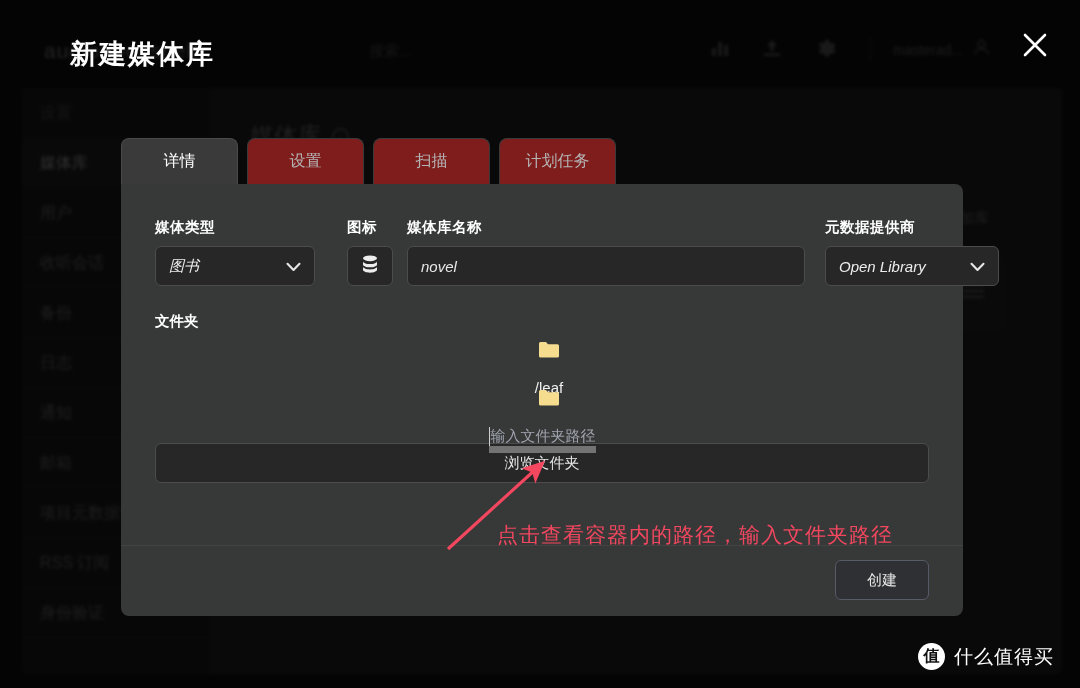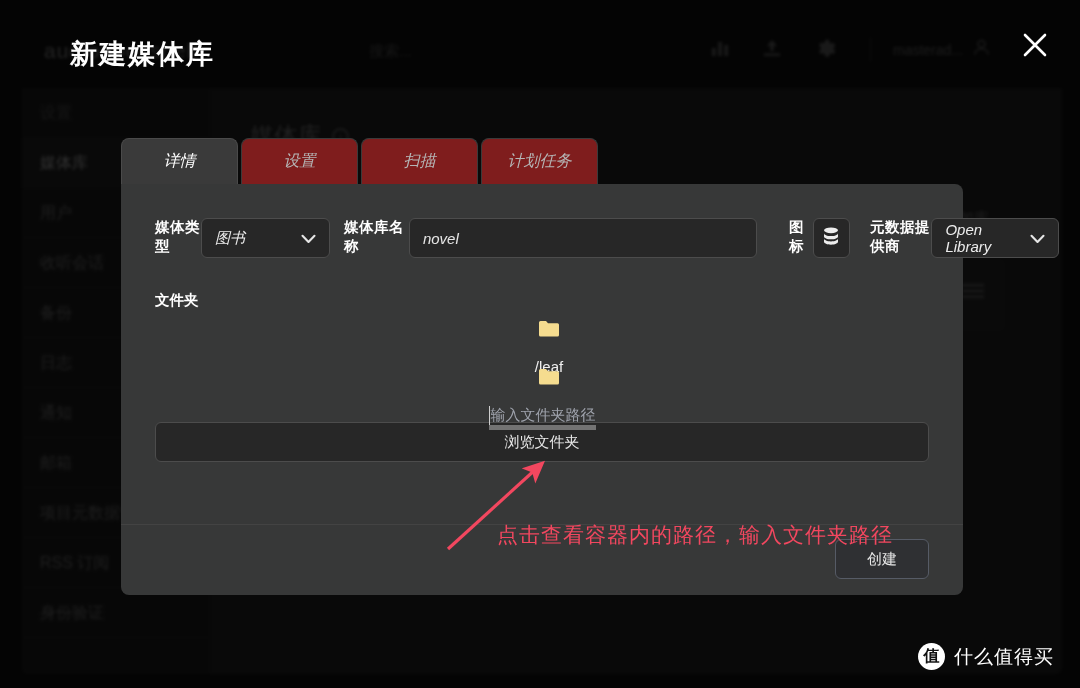--- a/index.html
+++ b/index.html
@@ -98,39 +98,39 @@
   .close-btn {
     position: absolute; right: 28px; top: 28px; z-index: 40;
     width: 34px; height: 34px; cursor: pointer;
     display: flex; align-items: center; justify-content: center;
   }
 
   
   .dialog-wrap {
     position: absolute; left: 121px; top: 138px; width: 842px; z-index: 30;
   }
-  .tabs { display: flex; gap: 3px; padding-left: 0; font-style: italic; }
+  .tabs { display: flex; gap: 9px; padding-left: 0; }
   .tab {
     width: 117px; height: 46px;
     display: flex; align-items: center; justify-content: center;
     background: #7f1d1d; color: #b5b5b5; font-size: 16px;
     border-radius: 8px 8px 0 0;
     border: 1px solid #3a3a3a; border-bottom: none;
     cursor: pointer;
   }
   .tab.active { background: #3a3a3a; color: #fff; border-color: #4a4a4a; }
 
   .dialog-body {
     background: #373838;
     border-radius: 0 8px 8px 8px;
     padding: 34px 34px 0 34px;
     position: relative;
   }
   .row { display: flex; align-items: flex-end; gap: 14px; }
-  .field { display: flex; }
+  .field { display: flex; flex-direction: column; }
   .lbl {
     color: #fff; font-size: 14.5px; font-weight: bold;
     margin-bottom: 9px; letter-spacing: .5px;
   }
   .select-box, .text-input {
     background: #272727; border: 1px solid #4c4c4c; border-radius: 6px;
     color: #e6e6e6; font-size: 15px; height: 40px;
     display: flex; align-items: center; padding: 0 13px; font-style: italic;
   }
   .select-box { justify-content: space-between; cursor: pointer; }
@@ -147,21 +147,21 @@
 
   .folders-label { color: #fff; font-size: 14.5px; font-weight: bold; margin: 26px 0 10px 0; }
   .folder-row {
     display: flex; align-items: center; gap: 16px;
     height: 34px; margin-left: 14px; flex-direction: column;
   }
   .folder-row.second { margin-top: 14px; }
   .folder-path { color: #f0f0f0; font-size: 15px; }
   .folder-input-wrap {
     flex: 1; position: relative; height: 30px;
-    border-bottom: 5px solid #737373;
+    border-bottom: 7px solid #737373;
     display: flex; align-items: center;
     margin-right: 14px;
   }
   .caret {
     width: 1px; height: 19px; background: #cfcfcf; margin-right: 1px;
   }
   .ph { color: #9fa3ad; font-size: 15px; }
 
   .browse-btn {
     margin-top: 20px; height: 40px; width: 100%;
@@ -302,38 +302,38 @@
           <div class="select-box type-select">
             <span class="cv">图书</span>
             <span class="chev">
               <svg width="15" height="10" viewBox="0 0 15 10">
                   <path d="M1.5 1.8 L7.5 8 L13.5 1.8" stroke="#e6e6e6" stroke-width="2.1" fill="none" stroke-linecap="round" stroke-linejoin="round"></path>
                 </svg>
             </span>
           </div>
         </div>
 
-        <div class="field">
-          <div class="lbl">媒体库名称</div>
-          <div class="text-input name-input" placeholder="">novel</div>
-        </div>
-
         <div class="field" style="margin-left:18px;">
           <div class="lbl">图标</div>
           <div class="icon-btn">
             <span>
               <svg width="20" height="21" viewBox="0 0 20 21">
                 <ellipse cx="10" cy="4.3" rx="7" ry="2.9" fill="#ededed"></ellipse>
                 <path d="M3 7.2 v3.2 c0 1.6 3.1 2.9 7 2.9 s7-1.3 7-2.9 V7.2 c0 1.6-3.1 2.9-7 2.9 S3 8.8 3 7.2z" fill="#ededed"></path>
                 <path d="M3 12.6 v3.2 c0 1.6 3.1 2.9 7 2.9 s7-1.3 7-2.9 v-3.2 c0 1.6-3.1 2.9-7 2.9 s-7-1.3-7-2.9z" fill="#ededed"></path>
               </svg>
             </span>
           </div>
         </div>
 
+        <div class="field">
+          <div class="lbl">媒体库名称</div>
+          <div class="text-input name-input" placeholder="">novel</div>
+        </div>
+
         <div class="field" style="margin-left:6px;">
           <div class="lbl">元数据提供商</div>
           <div class="select-box meta-select">
             <span class="cv">Open Library</span>
             <span class="chev">
               <svg width="15" height="10" viewBox="0 0 15 10">
                   <path d="M1.5 1.8 L7.5 8 L13.5 1.8" stroke="#e6e6e6" stroke-width="2.1" fill="none" stroke-linecap="round" stroke-linejoin="round"></path>
                 </svg>
             </span>
           </div>

